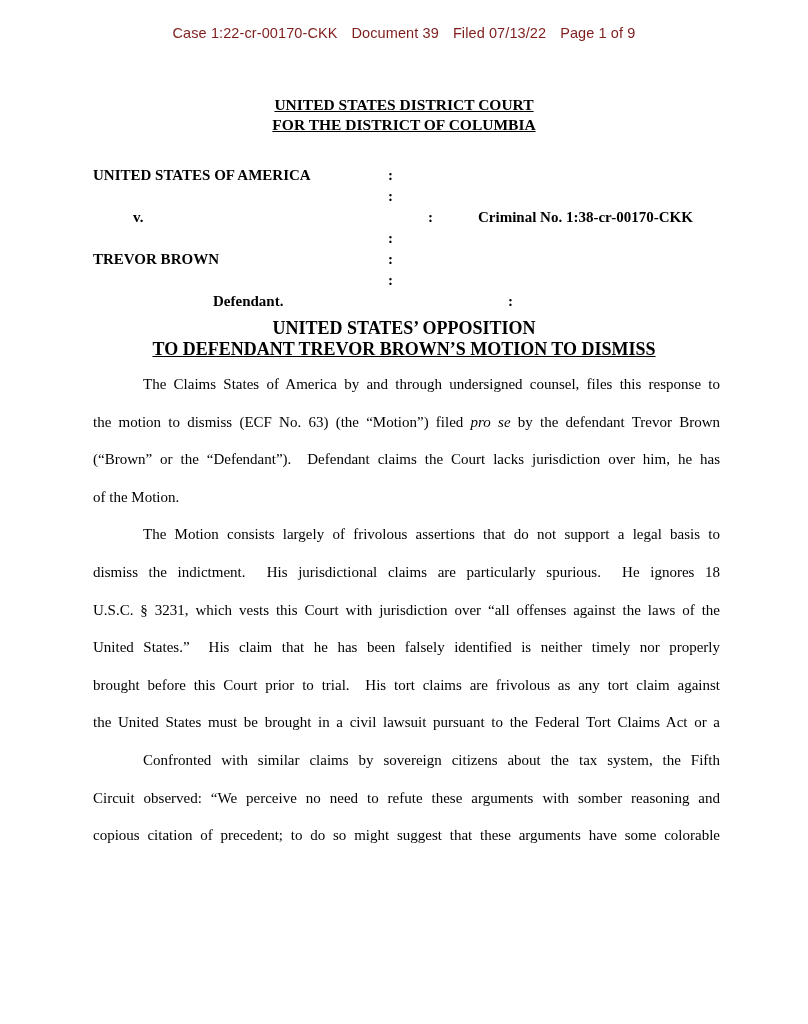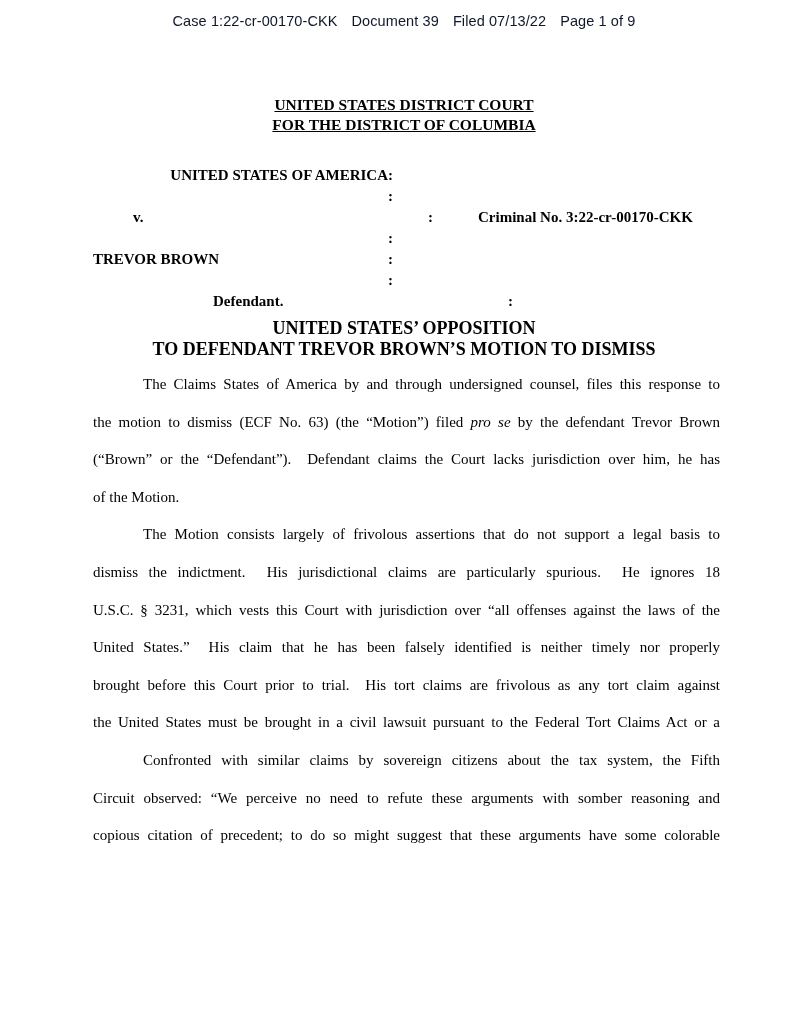--- a/index.html
+++ b/index.html
@@ -50,21 +50,21 @@
   .doc-title {
     position: absolute;
     top: 318px;
     left: 0;
     right: 0;
     text-align: center;
     font-weight: bold;
     font-size: 18px;
     line-height: 21px;
   }
-  .underlined { }
+  .underlined { text-decoration: underline; }
   .body-text {
     position: absolute;
     top: 366px;
     left: 93px;
     width: 627px;
     font-size: 15px;
   }
   .line {
     height: 37.6px;
     line-height: 37.6px;
@@ -73,42 +73,42 @@
     overflow: hidden;
   }
   .line.final { text-align-last: left; }
   .line.indent { text-indent: 50px; }
   .italic { font-style: italic; }
 </style>
 </head>
 <body>
 
 <div class="page">
-  <div class="stamp" id="stamp" style="color: #0f172a;"><span>Case 1:22-cr-00170-CKK</span><span>Document 39</span><span>Filed 07/13/22</span><span>Page 1 of 9</span></div>
+  <div class="stamp" id="stamp" style="color: #7f1d1d; margin-top: 12px;"><span>Case 1:22-cr-00170-CKK</span><span>Document 39</span><span>Filed 07/13/22</span><span>Page 1 of 9</span></div>
 
   <div class="court-heading">
     <div>UNITED STATES DISTRICT COURT</div>
     <div>FOR THE DISTRICT OF COLUMBIA</div>
   </div>
 
   <div class="caption" id="caption">
       <div class="caption-row">
-        <div class="caption-left" style="padding-left: 0px; text-align: right;">UNITED STATES OF AMERICA</div>
+        <div class="caption-left" style="padding-left: 0px;">UNITED STATES OF AMERICA</div>
         <div class="caption-colon">:</div>
         <div class="caption-right"></div>
       </div>
       <div class="caption-row">
         <div class="caption-left" style="padding-left: 0px;"></div>
         <div class="caption-colon">:</div>
         <div class="caption-right"></div>
       </div>
       <div class="caption-row">
         <div class="caption-left" style="padding-left: 40px;">v.</div>
         <div class="caption-colon">:</div>
-        <div class="caption-right">Criminal No. 3:22-cr-00170-CKK</div>
+        <div class="caption-right">Criminal No. 1:38-cr-00170-CKK</div>
       </div>
       <div class="caption-row">
         <div class="caption-left" style="padding-left: 0px;"></div>
         <div class="caption-colon">:</div>
         <div class="caption-right"></div>
       </div>
       <div class="caption-row">
         <div class="caption-left" style="padding-left: 0px;">TREVOR BROWN</div>
         <div class="caption-colon">:</div>
         <div class="caption-right"></div>

